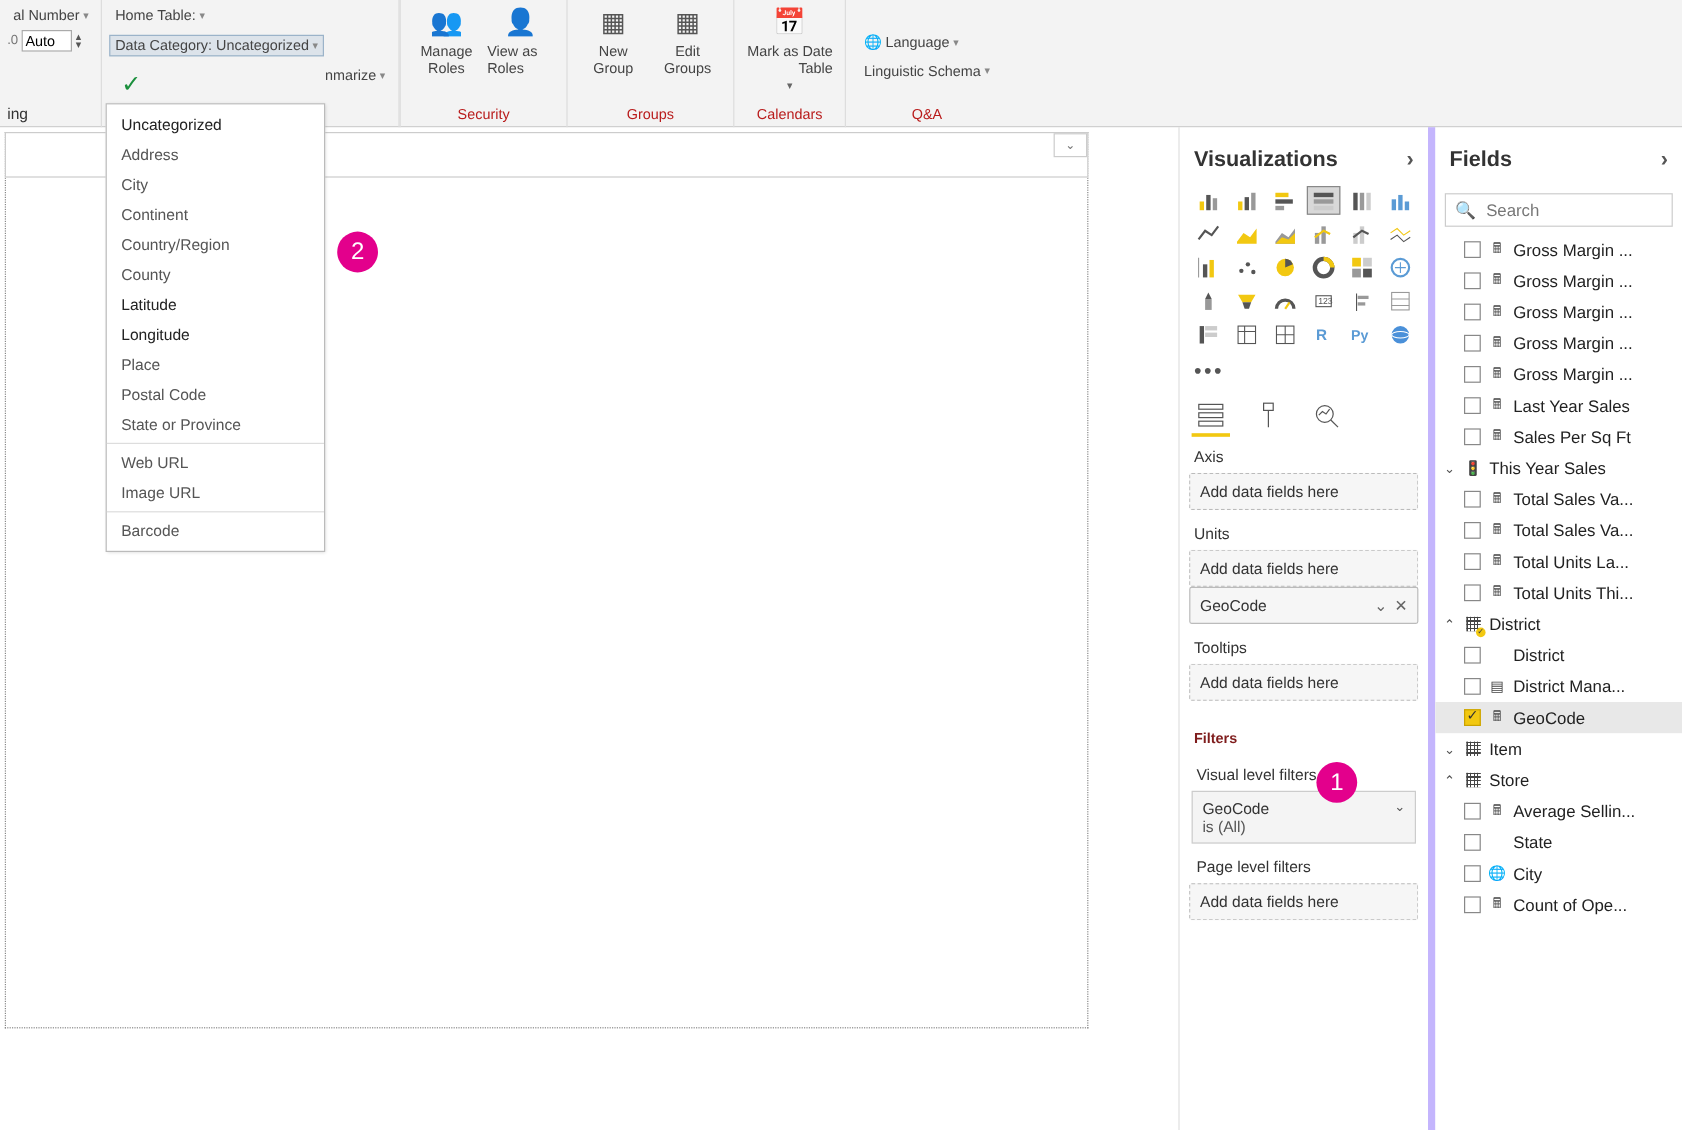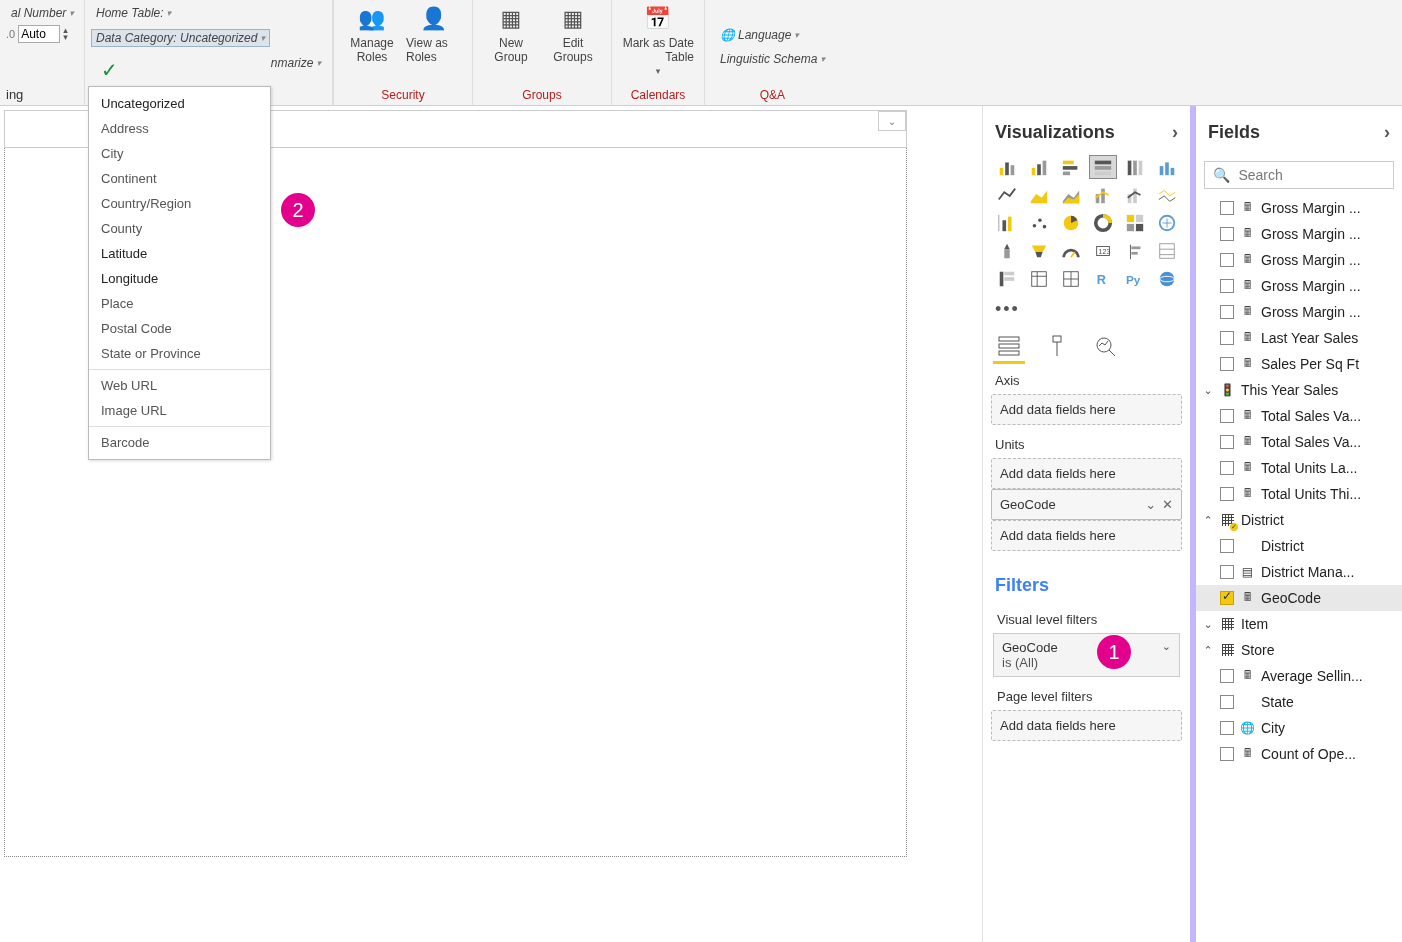--- a/index.html
+++ b/index.html
@@ -3,21 +3,21 @@
 <meta charset="utf-8">
 <style>
 * { box-sizing: border-box; margin: 0; padding: 0; font-family: "Segoe UI", Arial, sans-serif; }
 body { width: 1402px; height: 942px; background: #fff; overflow: hidden; position: relative; font-size: 13px; color: #333; }
 
 
 .ribbon { position: relative; height: 106px; border-bottom: 1px solid #d0d0d0; background: #f3f3f3; display:flex; align-items:flex-start; }
 .ribbon-group { display:flex; flex-direction:column; align-items:center; justify-content:space-between; height:106px; border-left:1px solid #ddd; padding:4px 10px 2px; position:relative; }
 .ribbon-group .controls { display:flex; align-items:flex-start; gap:6px; flex:1; justify-content:center; }
 .ribbon-group .label { font-size:12px; color:#b91c1c; padding-bottom:2px; }
-.dd-small { font-size:12px; color:#444; background:#fff0; border:1px solid transparent; padding:1px 4px; white-space:nowrap; display:inline-flex; align-items:center; gap:3px; cursor:pointer;font-style:italic; }
+.dd-small { font-size:12px; color:#444; background:#fff0; border:1px solid transparent; padding:1px 4px; white-space:nowrap; display:inline-flex; align-items:center; gap:3px; cursor:pointer; }
 .dd-small .car { font-size:9px; color:#888; }
 .menu-btn.active { background:#dce3ea; border:1px solid #9bb3c9; }
 .prop-block { display:flex; flex-direction:column; gap:3px; align-items:flex-start; padding:4px 6px; border-right:1px solid #ddd; height:106px;}
 .autofield { display:flex; align-items:center; gap:3px; }
 .autofield input { width:42px; font-size:12px; padding:1px 2px; border:1px solid #aaa; }
 .checkmark { color:#1a8f3c; font-size:20px; margin:0 6px; align-self:center; }
 .icon-btn { display:flex; flex-direction:column; align-items:center; gap:2px; font-size:12px; color:#444; width:56px; cursor:pointer;}
 .icon-btn .ico { width:30px; height:30px; display:flex; align-items:center; justify-content:center; font-size:22px; color:#555;}
 .dd-caret { font-size:9px; color:#666; }
 
@@ -42,21 +42,21 @@
 .viz-tile.sel { background:#d8d8d8; border-color:#888;}
 .viz-tile svg { width:22px; height:20px; }
 .viz-dots { color:#555; font-size:18px; padding:0 4px 8px; letter-spacing:2px;}
 .tabrow { display:flex; gap:24px; padding:6px 6px 2px; border-bottom:1px solid transparent;}
 .tabico { width:24px; height:24px; display:flex; align-items:center; justify-content:center; color:#555; cursor:pointer;}
 .tabico.active { position:relative; }
 .tabico.active::after { content:""; position:absolute; bottom:-6px; left:-4px; right:-4px; height:3px; background:#f2c811;}
 .sect-label { font-size:13px; color:#333; padding:12px 4px 6px;}
 .well { border:1px dashed #bbb; background:#f6f6f6; padding:7px 8px; font-size:13px; color:#333; border-radius:2px;}
 .well.solid { border:1px solid #bbb; display:flex; align-items:center; justify-content:space-between;}
-.filters-head { font-size:18px; font-weight:600; color:#3b82f6; padding:24px 4px 4px;}
+.filters-head { font-size:12px; font-weight:600; color:#7f1d1d; padding:24px 4px 4px;}
 .sublabel { font-size:13px; color:#333; padding:12px 6px 6px;}
 .filter-card { border:1px solid #ccc; background:#f4f4f4; padding:6px 8px; margin:0 2px; font-size:13px; position:relative;}
 .filter-card .exp { position:absolute; right:8px; top:6px; font-size:11px; color:#555;}
 
 
 .fields-pane { position:absolute; top:106px; right:0; width:212px; bottom:0; border-left:6px solid #c4b5fd; }
 .search-row { display:flex; align-items:center; gap:8px; border:1px solid #ccc; margin:6px 8px; padding:5px 8px; font-size:14px; color:#666;}
 .flist { overflow-y:auto; height:calc(100% - 100px); }
 .frow { display:flex; align-items:center; gap:6px; padding:5px 6px 5px 24px; font-size:14px; color:#222; white-space:nowrap; overflow:hidden; text-overflow:ellipsis;}
 .frow.group { padding-left:6px; font-weight:400;}
@@ -417,20 +417,21 @@
   <div class="well">Add data fields here</div>
   <div class="sect-label">Units</div>
   <div class="well">Add data fields here</div>
   <div class="well solid">
       <span>GeoCode</span>
       <span style="display:flex;gap:6px;color:#666">
         <span>⌄</span>
         <span>✕</span>
       </span>
     </div>
+  <div class="sect-label">Tooltips</div>
   <div class="well">Add data fields here</div>
 
   <div class="filters-head">Filters</div>
   <div class="sublabel">Visual level filters</div>
   <div class="filter-card">
     <div>GeoCode</div>
     <div style="color:#555">is (All)</div>
     <span class="exp">⌄</span>
   </div>
   <div class="sublabel">Page level filters</div>

